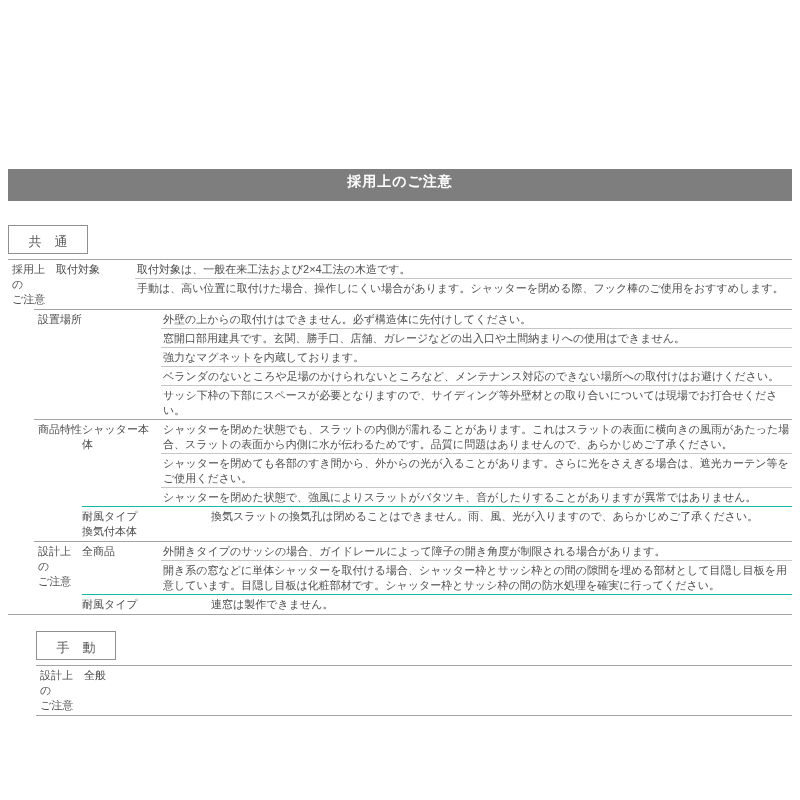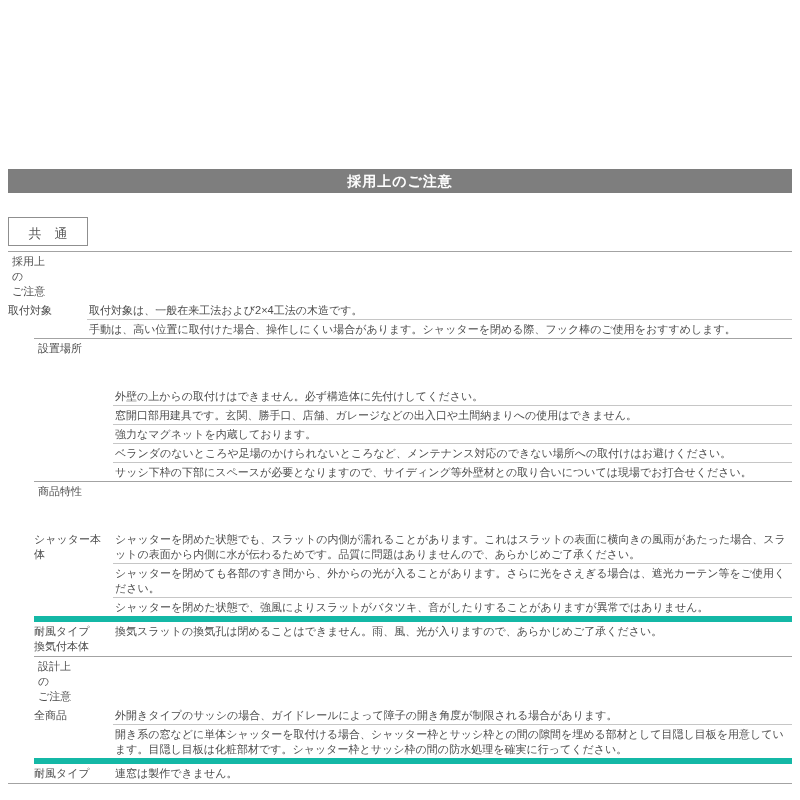--- a/index.html
+++ b/index.html
@@ -7,21 +7,21 @@
   body {
     width: 800px; height: 800px;
     font-family: "Liberation Sans", "DejaVu Sans", sans-serif;
     color: #4d4d4d;
     overflow: hidden;
   }
   .page { padding-top: 169px; height: 800px; }
 
   .title-bar {
     margin: 0 8px 24px 8px;
-    height: 24px;
+    height: 32px;
     background: #7e7e7e;
     color: #ffffff;
     font-size: 14px;
     font-weight: bold;
     text-align: center;
     line-height: 24px;
     letter-spacing: 1px;
   }
 
   .section { margin: 0 8px; }
@@ -37,34 +37,34 @@
     text-align: center;
     padding: 7px 8px 2px 8px;
     margin-bottom: 5px;
   }
 
   .notes-table {
     border-top: 1px solid #a3a3a3;
     border-bottom: 1px solid #a3a3a3;
     width: 100%;
   }
-  .group { display: flex; flex-direction: column; }
+  .group { display: flex; }
   .group + .group { border-top: 1px solid #a3a3a3; margin-left: 26px; }
 
   .col1 {
     width: 48px;
     flex: 0 0 48px;
     padding: 2px 0 2px 4px;
     font-size: 11px;
     line-height: 15px;
     white-space: pre-line;
   }
   .subs { flex: 1 1 auto; }
   .sub { display: flex; }
-  .sub + .sub { border-top: 6px solid #14b8a6; }
+  .sub + .sub { border-top: 1px solid #14b8a6; gap: 48px; }
   .col2 {
     width: 79px;
     flex: 0 0 79px;
     padding: 2px 2px 2px 0;
     font-size: 11px;
     line-height: 15px;
     white-space: pre-line;
   }
   .items { flex: 1 1 auto; }
   .item {

